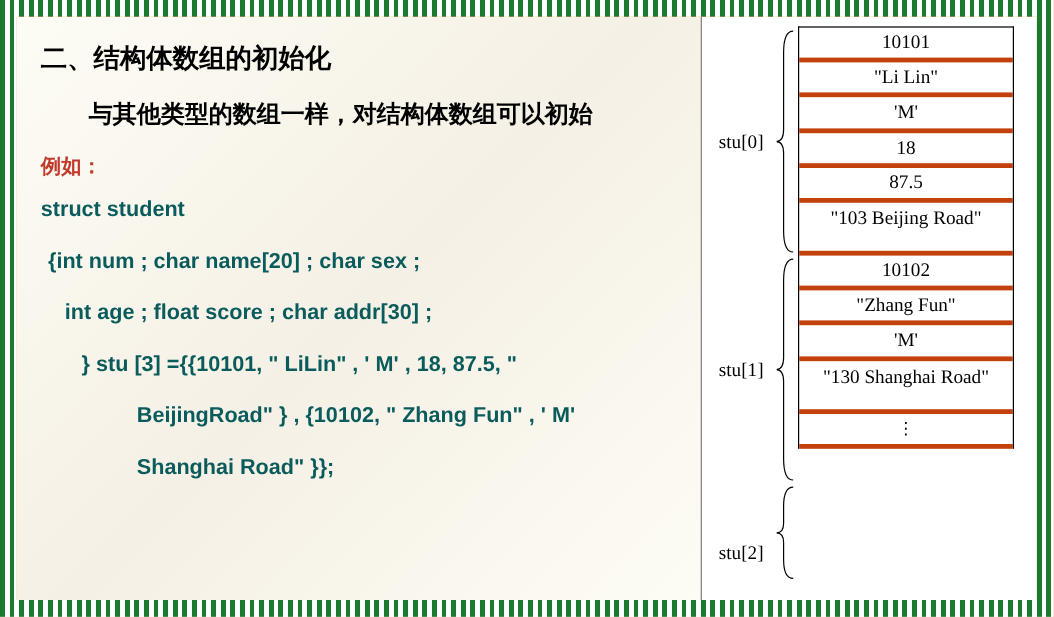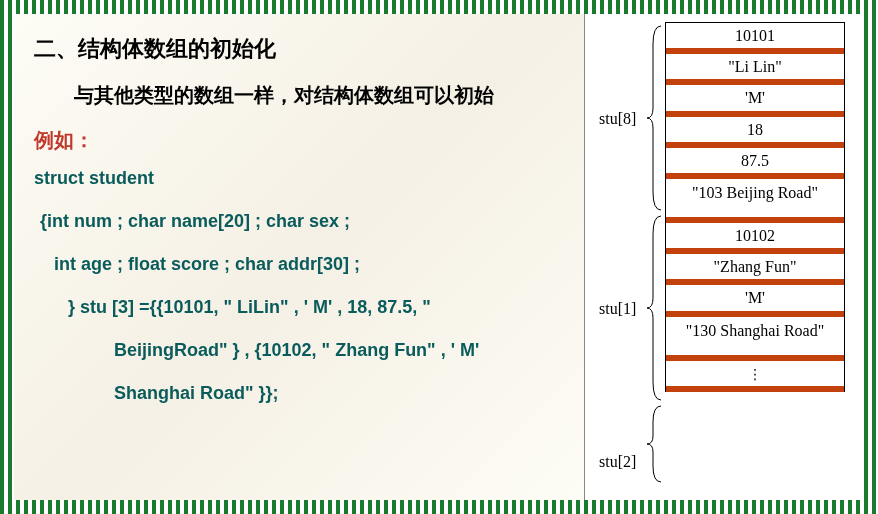--- a/index.html
+++ b/index.html
@@ -34,21 +34,21 @@
     }
     .body-text {
       font-size: 20px;
       font-weight: bold;
       color: #000;
       margin-bottom: 18px;
       text-indent: 2em;
       font-family: Liberation Sans, sans-serif;
     }
     .example-label {
-      font-size: 20px;
+      font-size: 17px;
       font-weight: bold;
       color: #c0392b;
       margin-bottom: 14px;
       font-family: "SimHei", sans-serif;
     }
     .code-line {
       font-size: 18px;
       font-weight: bold;
       color: #0a5c5c;
       margin-bottom: 22px;
@@ -65,21 +65,21 @@
       padding: 8px 12px 8px 8px;
       position: relative;
     }
     .table-stack {
       margin-left: 72px;
       width: 180px;
       border: 1px solid #000;
       border-bottom: none;
     }
     .cell {
-      border-bottom: 6px solid #c2410c;
+      border-bottom: 4px solid #c2410c;
       text-align: center;
       padding: 3px 4px;
       font-size: 16px;
       font-family: "Times New Roman", serif;
       line-height: 1.2;
       min-height: 26px;
     }
     .cell.double { min-height: 44px; padding-top: 4px; }
     .brace-label {
       position: absolute;
@@ -131,21 +131,21 @@
       <div class="cell">10102</div>
       <div class="cell">"Zhang Fun"</div>
       <div class="cell">'M'</div>
       <div class="cell double">"130 Shanghai Road"</div>
       <div class="cell"><span class="vdots">⋮</span></div>
     </div>
 
     <svg class="brace-svg" style="top:10px;left:62px;height:188px" viewBox="0 0 18 188">
       <path d="M14 2 Q6 2 6 20 L6 84 Q6 94 0 94 Q6 94 6 104 L6 168 Q6 186 14 186" stroke="#000" fill="none" stroke-width="1"></path>
     </svg>
-    <div class="brace-label" style="top:96px;left:14px">stu[8]</div>
+    <div class="brace-label" style="top:96px;left:14px">stu[0]</div>
 
     <svg class="brace-svg" style="top:200px;left:62px;height:188px" viewBox="0 0 18 188">
       <path d="M14 2 Q6 2 6 20 L6 84 Q6 94 0 94 Q6 94 6 104 L6 168 Q6 186 14 186" stroke="#000" fill="none" stroke-width="1"></path>
     </svg>
     <div class="brace-label" style="top:286px;left:14px">stu[1]</div>
 
     <svg class="brace-svg" style="top:390px;left:62px;height:80px" viewBox="0 0 18 80">
       <path d="M14 2 Q6 2 6 18 L6 32 Q6 40 0 40 Q6 40 6 48 L6 62 Q6 78 14 78" stroke="#000" fill="none" stroke-width="1"></path>
     </svg>
     <div class="brace-label" style="top:439px;left:14px">stu[2]</div>

